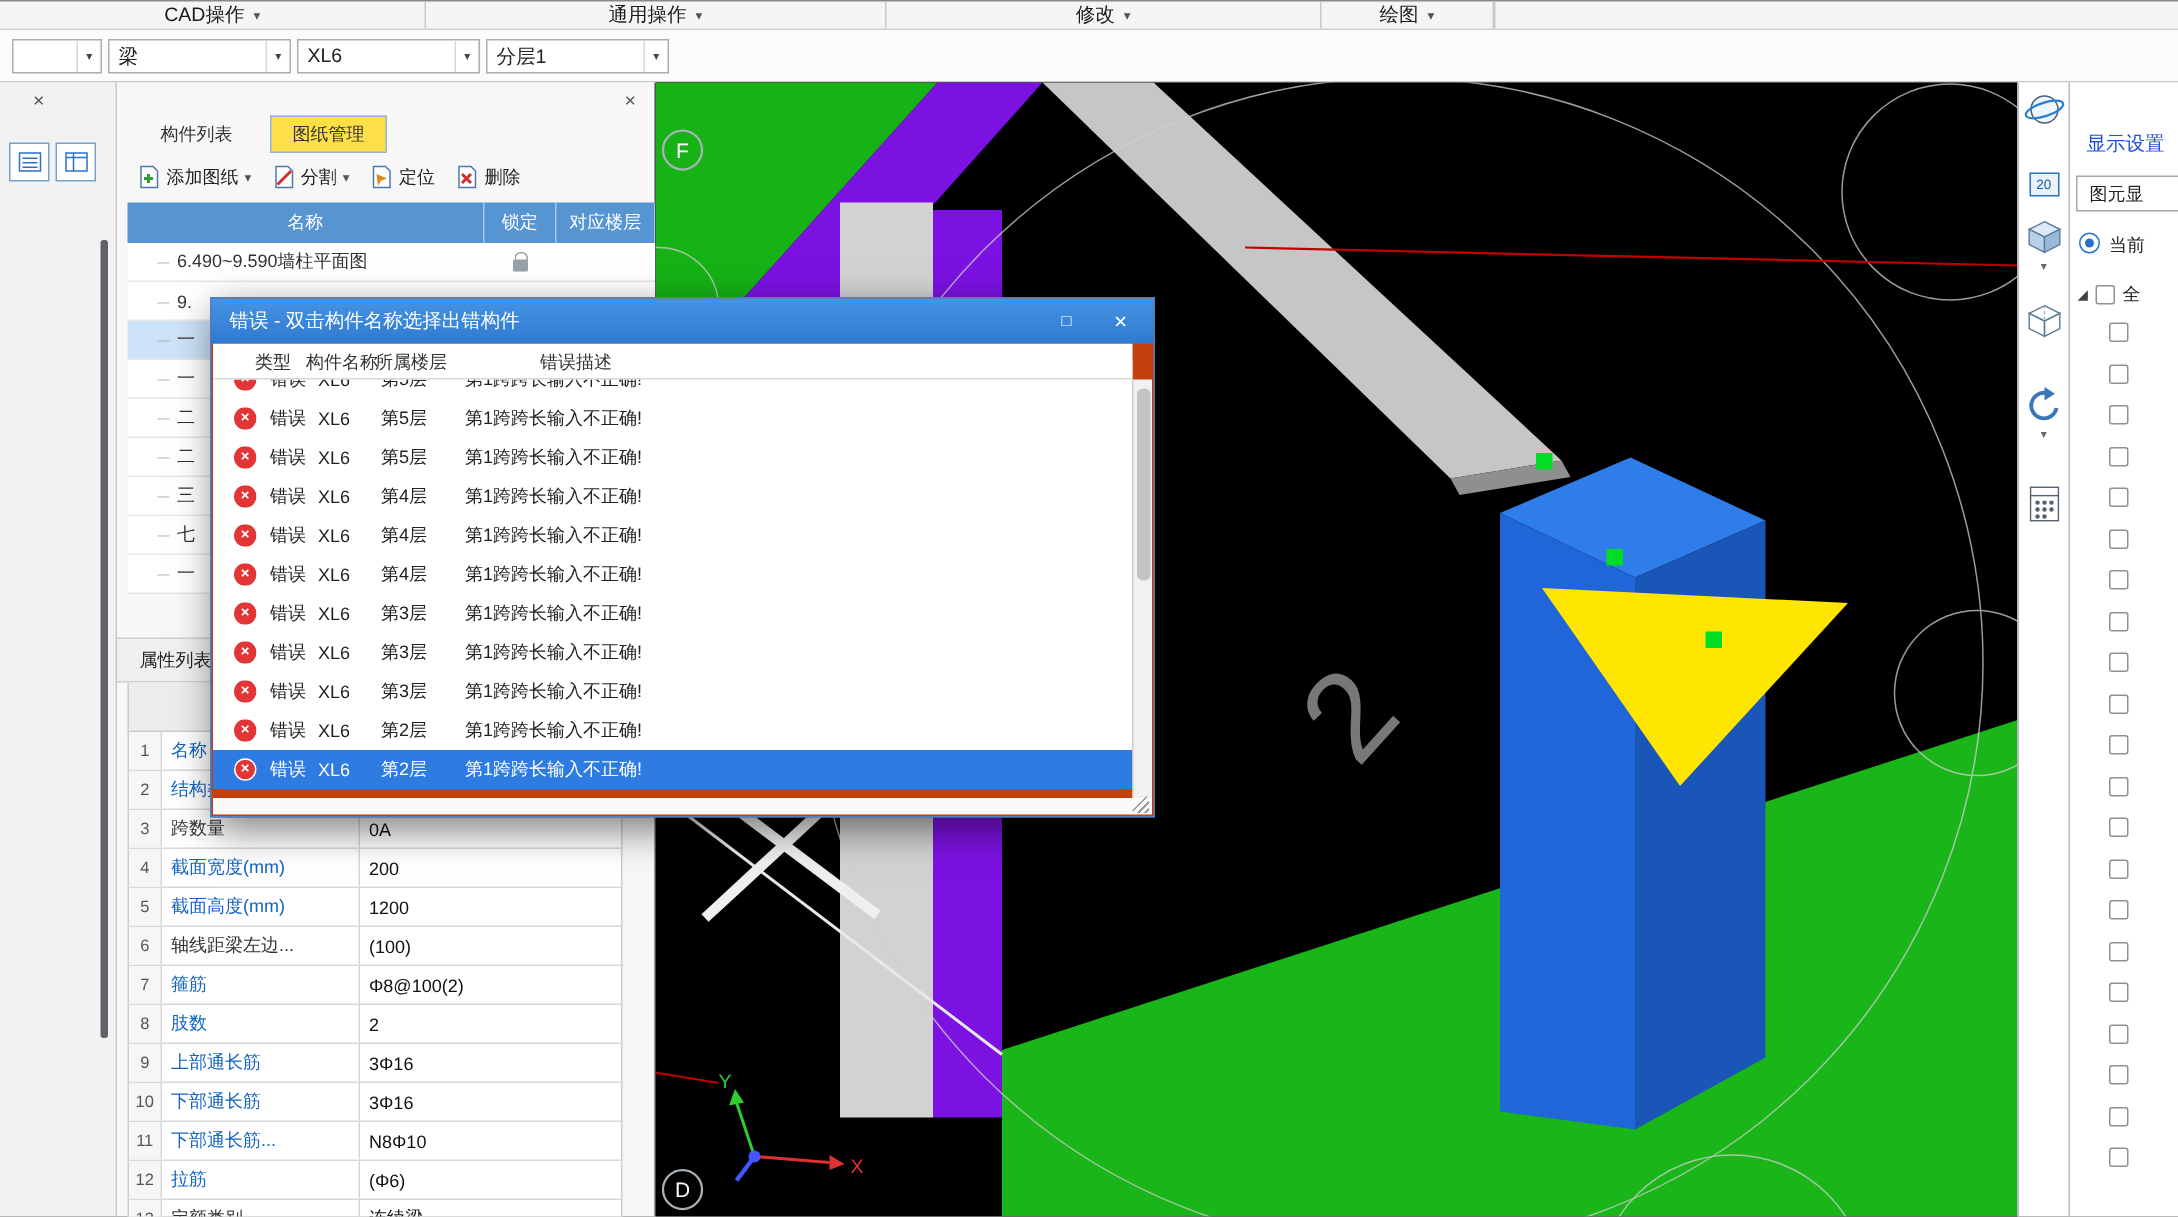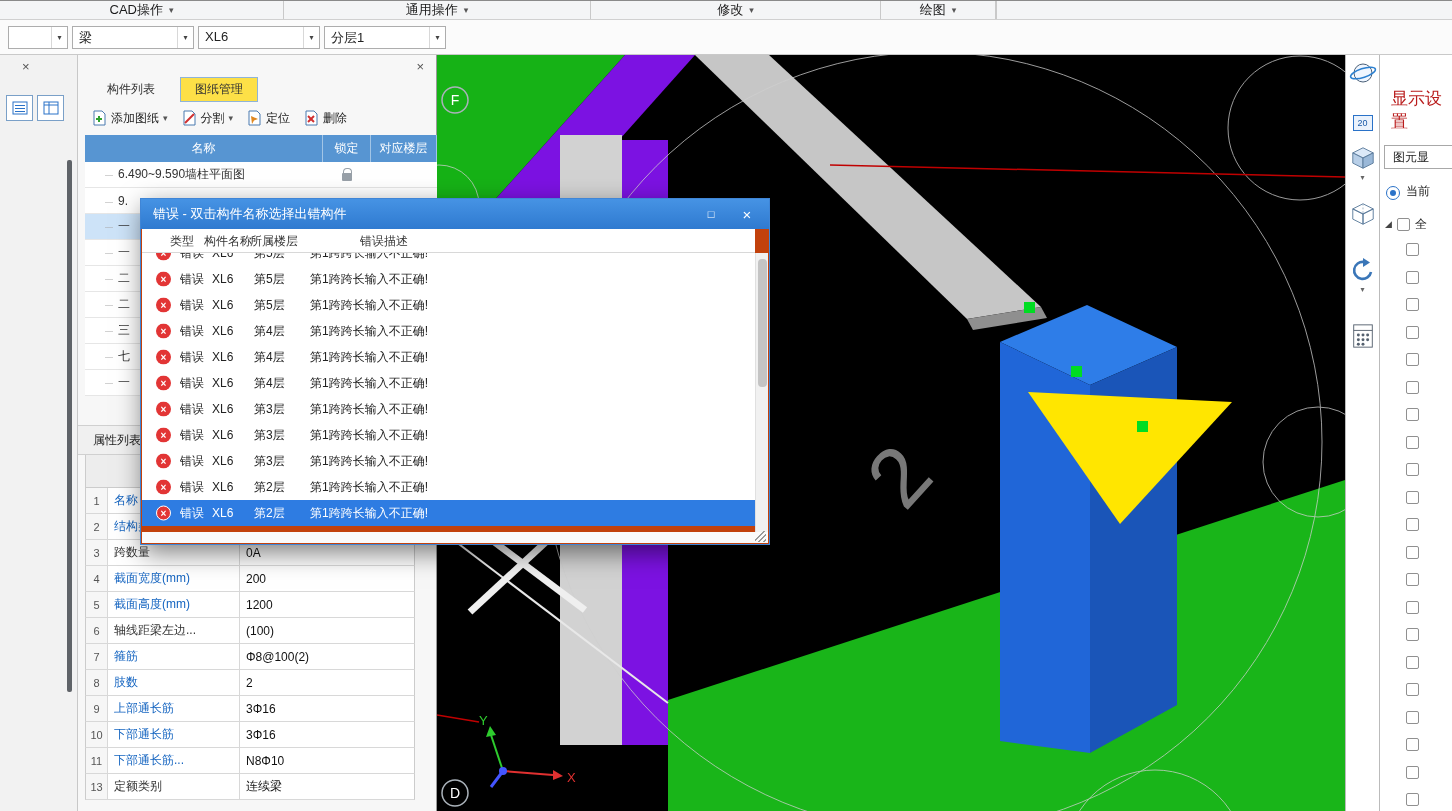--- a/index.html
+++ b/index.html
@@ -60,23 +60,23 @@
 
 
 .right-toolbar{position:absolute;left:1345px;top:55px;width:34px;height:756px;background:#fff;border-left:1px solid #bbb;display:flex;flex-direction:column;align-items:center}
 .rtb-btn{width:30px;height:30px;display:flex;align-items:center;justify-content:center}
 .badge20{width:20px;height:16px;border:1px solid #2a72c8;background:#eaf2fc;color:#1a5aa8;font-size:9px;display:flex;align-items:center;justify-content:center;margin-top:26px}
 .rtb-caret{font-size:8px;color:#666;height:10px;line-height:10px}
 .mt1{margin-top:4px}.mt2{margin-top:16px}.mt3{margin-top:12px}.mt4{margin-top:26px}
 
 
 .right-panel{position:absolute;left:1379px;top:55px;width:73px;height:756px;background:#fff;border-left:1px solid #bbb;overflow:hidden}
-.rp-title{padding:32px 0 0 11px;font-size:17px;color:#b91c1c}
+.rp-title{padding:32px 0 0 11px;font-size:13px;color:#1d4ed8}
 .rp-tab{margin:12px 0 0 4px;width:86px;height:24px;border:1px solid #a8a8a8;background:#fff;display:flex;align-items:center;padding-left:8px;font-size:12px}
-.rp-radio{display:flex;align-items:flex-end;gap:6px;margin:14px 0 0 6px;font-size:12px;color:#222}
+.rp-radio{display:flex;align-items:flex-start;gap:6px;margin:14px 0 0 6px;font-size:12px;color:#222}
 .radio{width:14px;height:14px;border:1px solid #2a72c8;border-radius:50%;position:relative;background:#fff;flex:none}
 .radio::after{content:"";position:absolute;left:3px;top:3px;width:6px;height:6px;border-radius:50%;background:#2a72c8}
 .rp-tree{display:flex;align-items:center;gap:5px;margin:16px 0 10px 5px;font-size:12px;color:#222}
 .expander{font-size:9px;color:#444;line-height:1}
 .cb{width:13px;height:13px;border:1px solid #909090;background:#fff;border-radius:2px;flex:none}
 .rp-checks{display:flex;flex-direction:column;margin:8px 0 0 26px}
 .rp-checks .cb{margin-bottom:14.5px}
 
 
 .dialog{position:absolute;left:140px;top:198px;width:630px;height:347px;background:#c2410c;border:1px solid #3f85d6;box-shadow:3px 8px 24px rgba(0,0,0,.5);z-index:50}
@@ -341,20 +341,25 @@
             <span class="pr-name">下部通长筋</span>
             <span class="pr-val">3Φ16</span>
           </div>
 
           <div class="prop-row blue">
             <span class="pr-num">11</span>
             <span class="pr-name">下部通长筋...</span>
             <span class="pr-val">N8Φ10</span>
           </div>
 
+          <div class="prop-row blue">
+            <span class="pr-num">12</span>
+            <span class="pr-name">拉筋</span>
+            <span class="pr-val">(Φ6)</span>
+          </div>
 
           <div class="prop-row">
             <span class="pr-num">13</span>
             <span class="pr-name">定额类别</span>
             <span class="pr-val">连续梁</span>
           </div>
         </div>
     </div>
   </div>
 

